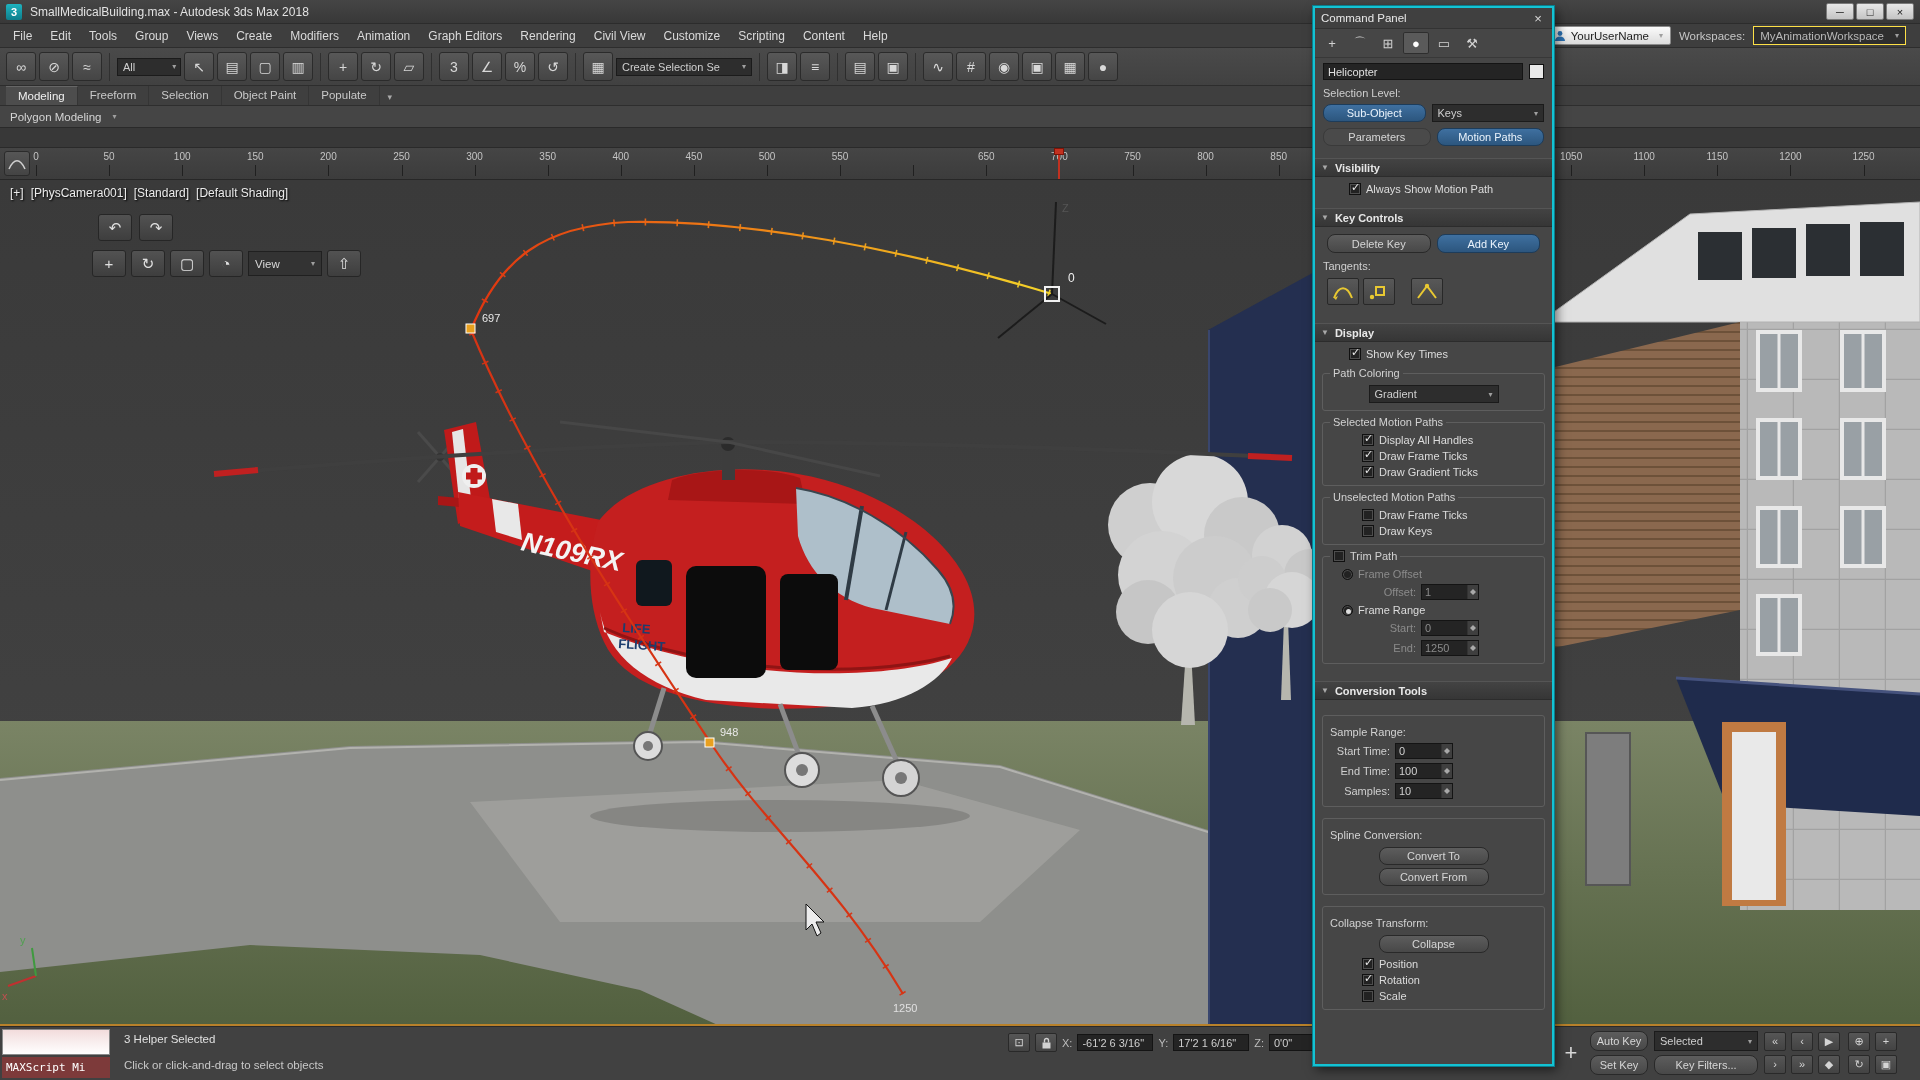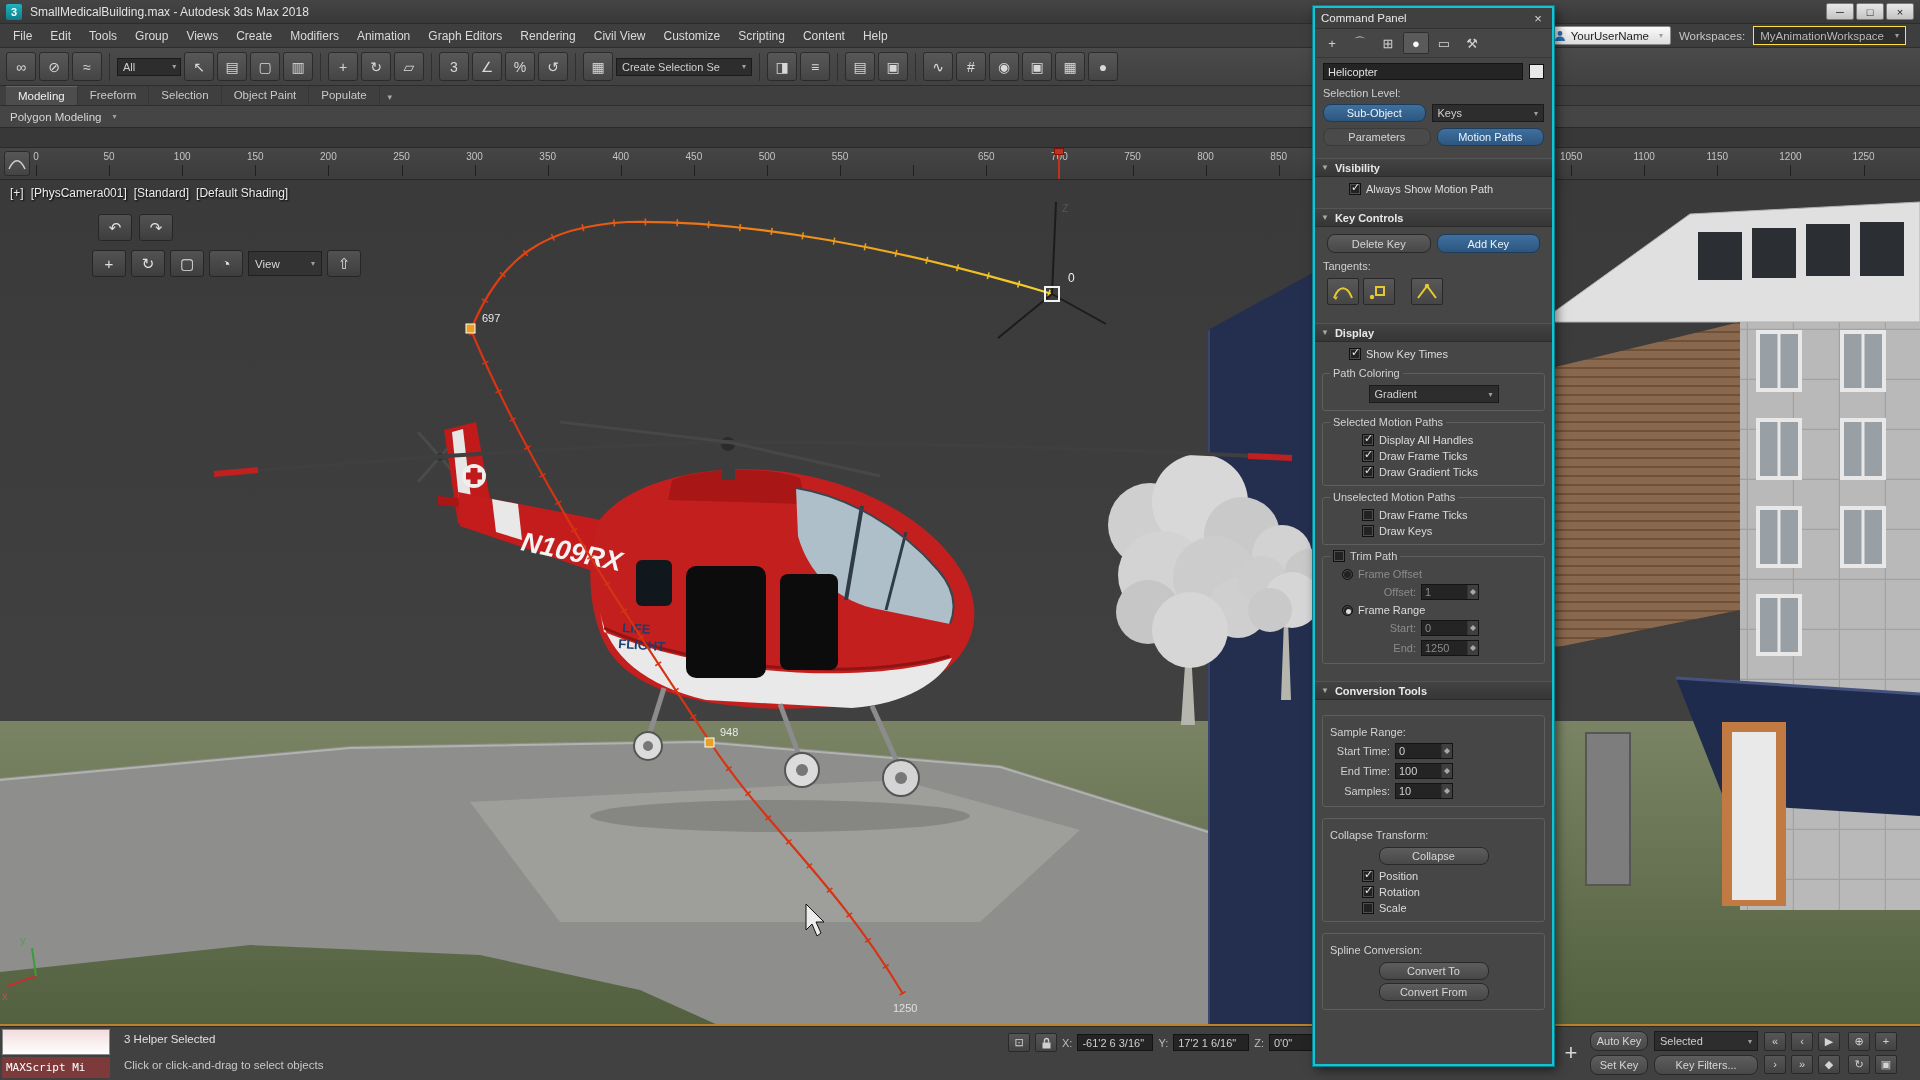--- a/index.html
+++ b/index.html
@@ -684,39 +684,39 @@
           <div class="numfield">
             <span class="val">10</span>
             <span class="spin">
                 <i class="su"></i>
                 <i class="sd"></i>
               </span>
           </div>
         </div>
       </div>
       <div class="grp">
+        <div class="glabel">Spline Conversion:</div>
+        <div class="btn wide">Convert To</div>
+        <div class="btn wide">Convert From</div>
+      </div>
+      <div class="grp">
         <div class="glabel">Collapse Transform:</div>
         <div class="btn wide">Collapse</div>
         <div class="cb-row">
           <span class="cb on"></span>
           <span>Position</span>
         </div>
         <div class="cb-row">
           <span class="cb on"></span>
           <span>Rotation</span>
         </div>
         <div class="cb-row">
           <span class="cb"></span>
           <span>Scale</span>
         </div>
-      </div>
-      <div class="grp">
-        <div class="glabel">Spline Conversion:</div>
-        <div class="btn wide">Convert To</div>
-        <div class="btn wide">Convert From</div>
       </div>
     </div>
   </div>
 </div>
 
 <div class="statusbar">
   <div class="mxs-box"></div>
   <div class="mxs-label">MAXScript Mi</div>
   <div class="sel-info">3 Helper Selected</div>
   <div class="prompt">Click or click-and-drag to select objects</div>

